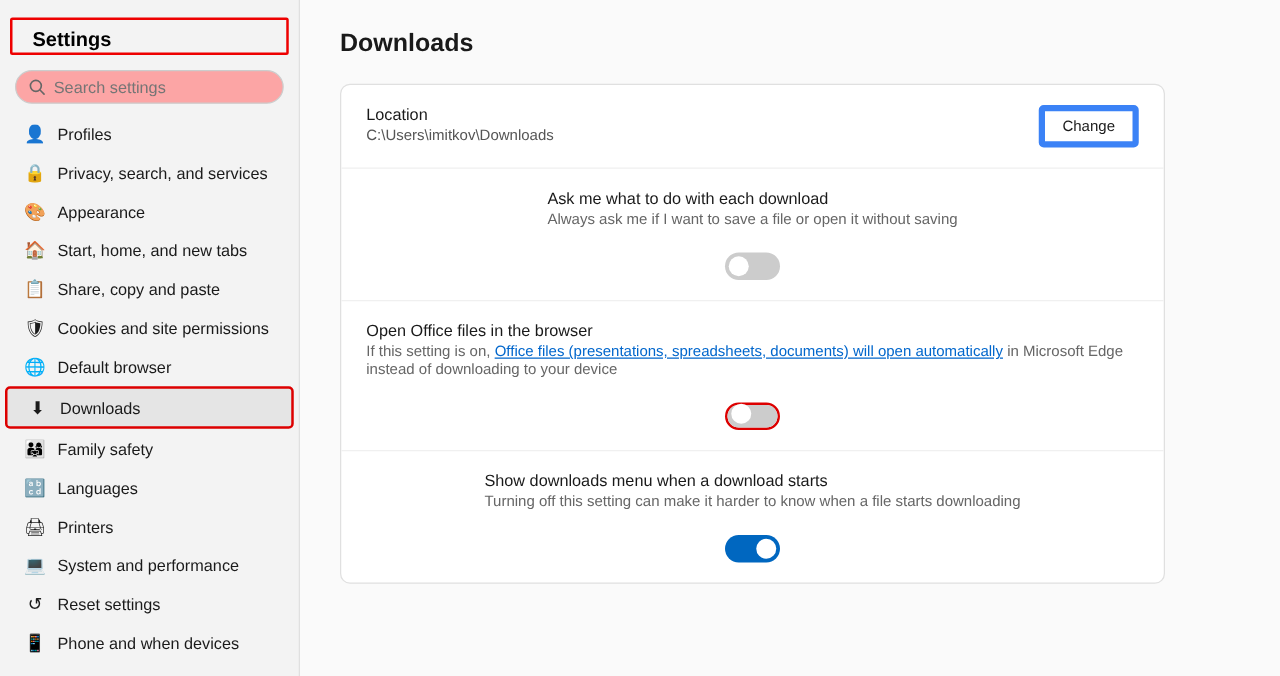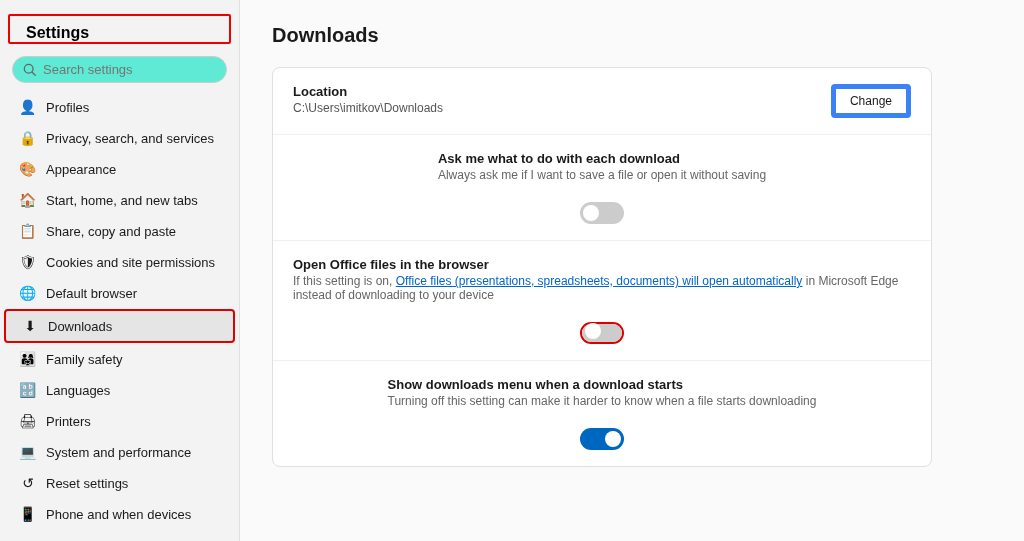--- a/index.html
+++ b/index.html
@@ -37,21 +37,21 @@
       width: calc(100% - 16px);
     }
 
     .search-box {
       display: flex;
       align-items: center;
       margin: 4px 12px 8px 12px;
       border: 1px solid #ccc;
       border-radius: 20px;
       padding: 5px 10px;
-      background: #5eead4;
+      background: #fca5a5;
       gap: 6px;
     }
 
     .search-box input {
       border: none;
       outline: none;
       font-size: 13px;
       background: transparent;
       width: 100%;
       color: #555;
@@ -132,21 +132,21 @@
       flex-direction: row;
       align-items: flex-start;
     }
 
     .setting-text {
       flex: 1;
     }
 
     .setting-label {
       font-size: 13px;
-      font-weight: 700;
+      font-weight: 400;
       color: #1a1a1a;
       margin-bottom: 2px;
     }
 
     .setting-sublabel {
       font-size: 12px;
       color: #666;
       margin-top: 2px;
     }
 

